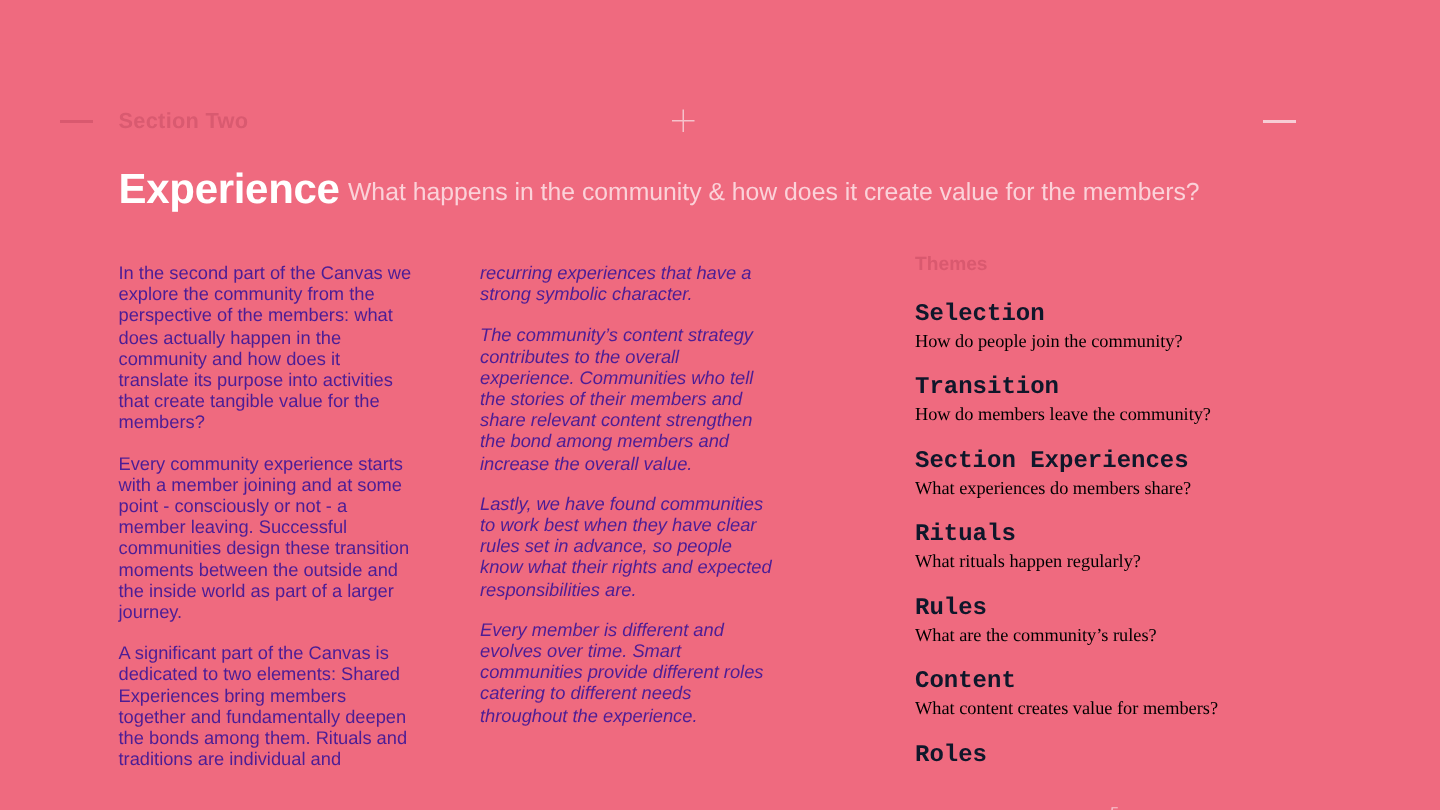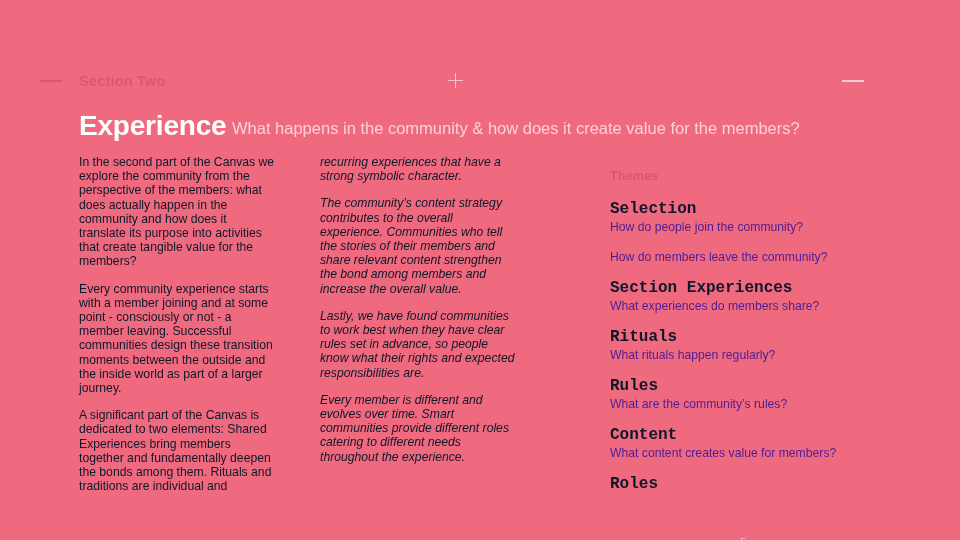--- a/index.html
+++ b/index.html
@@ -104,24 +104,24 @@
     font-size: 16.5px;
     font-weight: normal;
     color: #fbd2d9;
     line-height: 24px;
     white-space: nowrap;
   }
 
   
   .col {
     position: absolute;
-    top: 126px;
+    top: 146px;
     font-size: 12.2px;
     line-height: 14.2px;
-    color: #0f172a;
+    color: #4c1d95;
   }
   .col p {
     margin: 0 0 13px 0;
   }
   .col-1 { left: 79px; width: 197px; }
   .col-2 { left: 320px; width: 197px; font-style: italic; }
 
   
   .themes {
     position: absolute;
@@ -141,23 +141,24 @@
   }
   .theme-title {
     font-size: 16px;
     font-weight: bold;
     color: #0f172a;
     line-height: 18px;
     font-family: Liberation Mono, monospace;
   }
   .theme-q {
     font-size: 12.2px;
-    color: #4c1d95;
+    color: #000000;
     line-height: 16px;
     margin-top: 1px;
+    font-family: Liberation Serif, serif;
   }
 
   
   .footer-brand {
     position: absolute;
     left: 0;
     top: 513px;
     width: 66px;
     height: 27px;
     background: #701a75;
@@ -229,20 +230,21 @@
 
   <div class="themes">
     <div class="themes-heading">Themes</div>
 
     <div class="theme-item">
       <div class="theme-title">Selection</div>
       <div class="theme-q">How do people join the community?</div>
     </div>
 
     <div class="theme-item">
+      <div class="theme-title">Transition</div>
       <div class="theme-q">How do members leave the community?</div>
     </div>
 
     <div class="theme-item">
       <div class="theme-title">Section Experiences</div>
       <div class="theme-q">What experiences do members share?</div>
     </div>
 
     <div class="theme-item">
       <div class="theme-title">Rituals</div>

